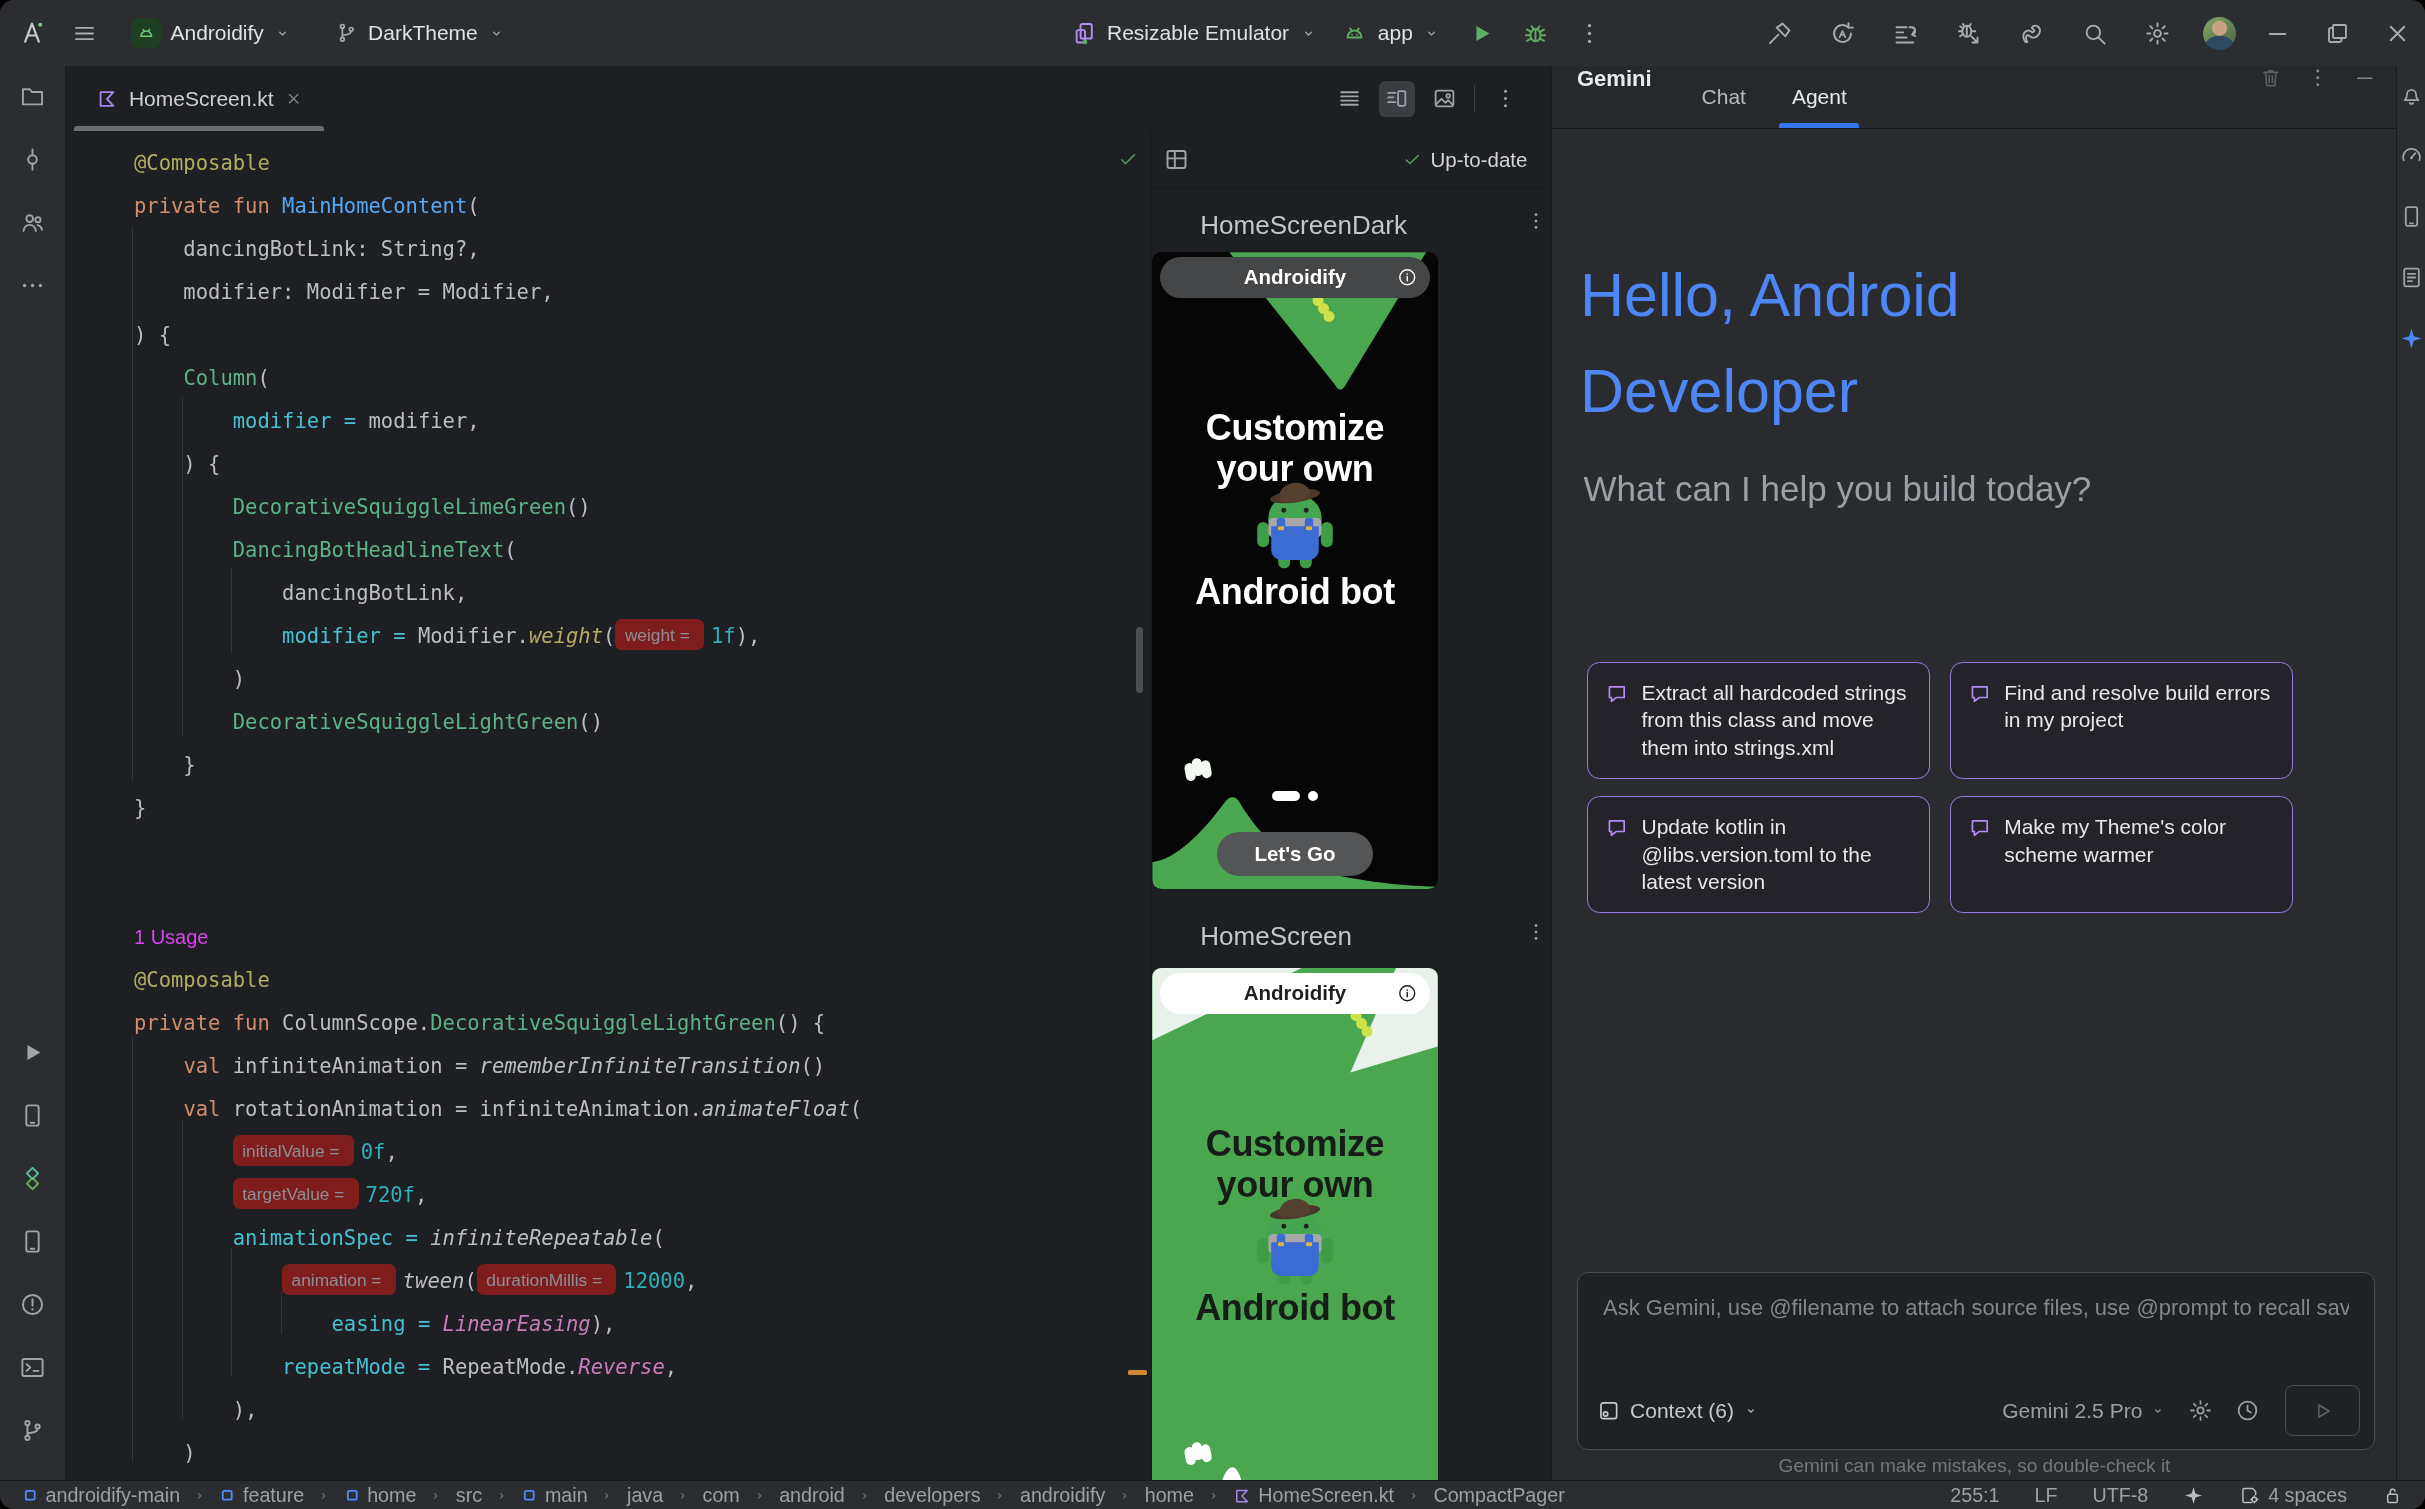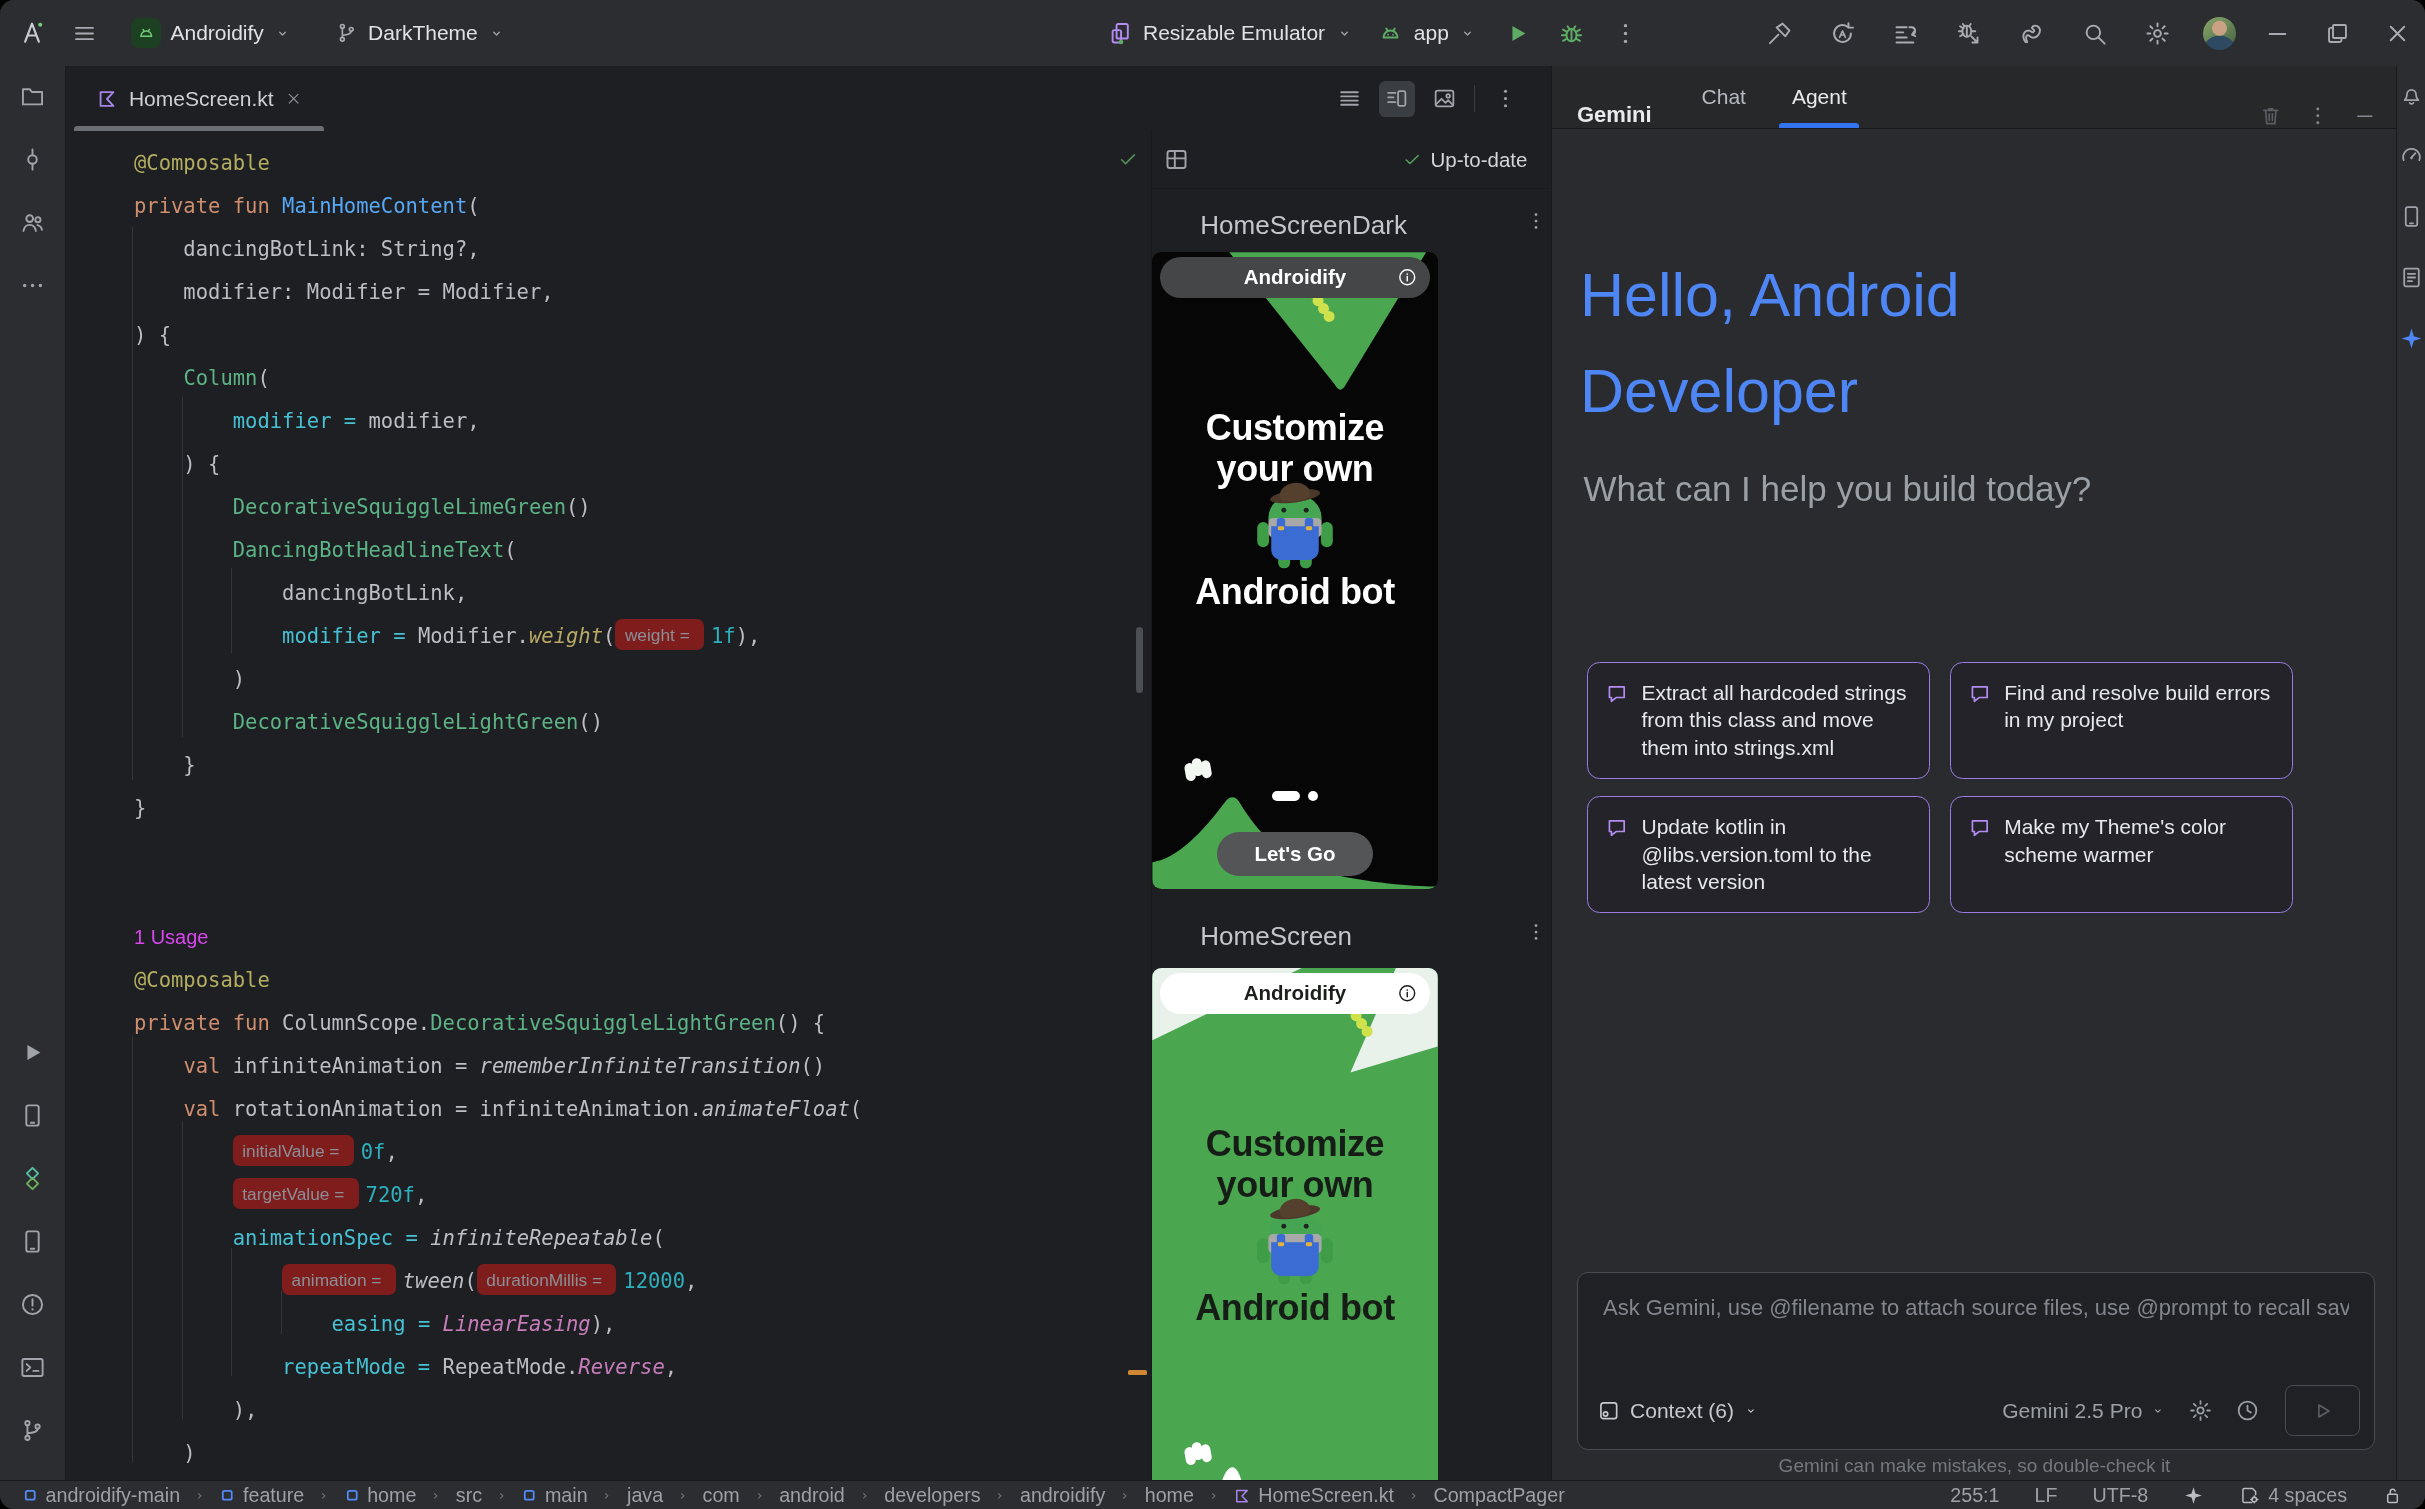--- a/index.html
+++ b/index.html
@@ -11,21 +11,21 @@
   
   .toolbar{position:absolute;left:0;top:0;width:100%;height:66px;background:#2b2d30;
     border-bottom:0.8px solid #191a1c;display:flex;align-items:center;}
   .tb-left{display:flex;align-items:center;gap:23.6px;padding-left:17.3px;}
   .widget{display:flex;align-items:center;gap:9.5px;height:44px;padding:0 9.5px;border-radius:7.9px;
     color:#dfe1e5;font-size:21px;cursor:default;}
   .chev{width:19px;height:19px;color:#9fa3a9;}
   .proj-ic{width:30px;height:30px;border-radius:7.9px;background:#1d4023;display:flex;align-items:center;
     justify-content:center;color:#6fcf79;}
   .proj-ic svg{width:20.5px;height:20.5px;}
-  .tb-center{position:absolute;left:1097px;top:0;height:66px;display:flex;align-items:center;gap:4.7px;}
+  .tb-center{position:absolute;left:1061px;top:0;height:66px;display:flex;align-items:center;gap:4.7px;}
   .tb-right{position:absolute;right:14px;top:0;height:66px;display:flex;align-items:center;}
   #tb-actions{display:flex;align-items:center;gap:36px;}
   .tbic{width:27px;height:27px;color:#a8acb2;}
   .avatar{width:33px;height:33px;border-radius:50%;margin:0 23.6px 0 31.5px;
     background:radial-gradient(circle at 50% 34%,#caa183 0 7px,transparent 7.9px),
     radial-gradient(circle at 50% 110%,#2e4a63 0 17.3px,transparent 18px),
     linear-gradient(140deg,#8aa86c,#44603f);}
   #tb-controls{display:flex;align-items:center;gap:33px;margin-left:4.7px;}
   .greenic{color:#5fad65;}
   .purpleic{color:#b48cf2;}
@@ -87,21 +87,21 @@
   .phead.light{color:#161d17;}
   .pindicator{left:0;width:100%;display:flex;justify-content:center;gap:7.9px;align-items:center;}
   .pindicator .dash{width:28px;height:10.2px;border-radius:5.5px;background:#fff;display:block;}
   .pindicator .dot{width:10.2px;height:10.2px;border-radius:50%;background:#fff;display:block;}
   .pcta{left:50%;transform:translateX(-50%);width:156px;height:44px;border-radius:22px;background:#545557;
     color:#fff;font-size:20.5px;font-weight:bold;display:flex;align-items:center;justify-content:center;}
   
   .gemini{position:absolute;left:1551px;top:66px;width:845px;height:1414px;background:#292b2e;
     border-left:0.8px solid #191a1c;}
   .ghead{position:absolute;left:0;top:0;width:100%;height:63px;background:#26282a;
-    border-bottom:0.8px solid #191a1c;display:flex;align-items:flex-end;box-sizing:border-box;padding:0 20.5px 0 25px;}
+    border-bottom:0.8px solid #191a1c;display:flex;align-items:flex-start;box-sizing:border-box;padding:0 20.5px 0 25px;}
   .gtitle{font-size:22px;font-weight:bold;color:#e8eaed;margin-right:50px;}
   .gtabs{display:flex;gap:46px;height:100%;}
   .gtab{position:relative;display:flex;align-items:center;font-size:21px;color:#b6bac0;}
   .gtab.active{color:#e8eaed;}
   .gtab.active::after{content:"";position:absolute;left:-12.6px;right:-12.6px;bottom:0;height:5.5px;
     background:#3574f0;border-radius:3.2px 3.2px 0 0;}
   .ghicons{margin-left:auto;display:flex;align-items:center;gap:23.6px;}
   .ghicons .ic{width:23.6px;height:23.6px;color:#84888e;}
   .ghicons .dim{color:#5a5d62;}
   .ghello{position:absolute;left:28px;font-size:61px;font-weight:500;color:#4e86f5;letter-spacing:0;}

